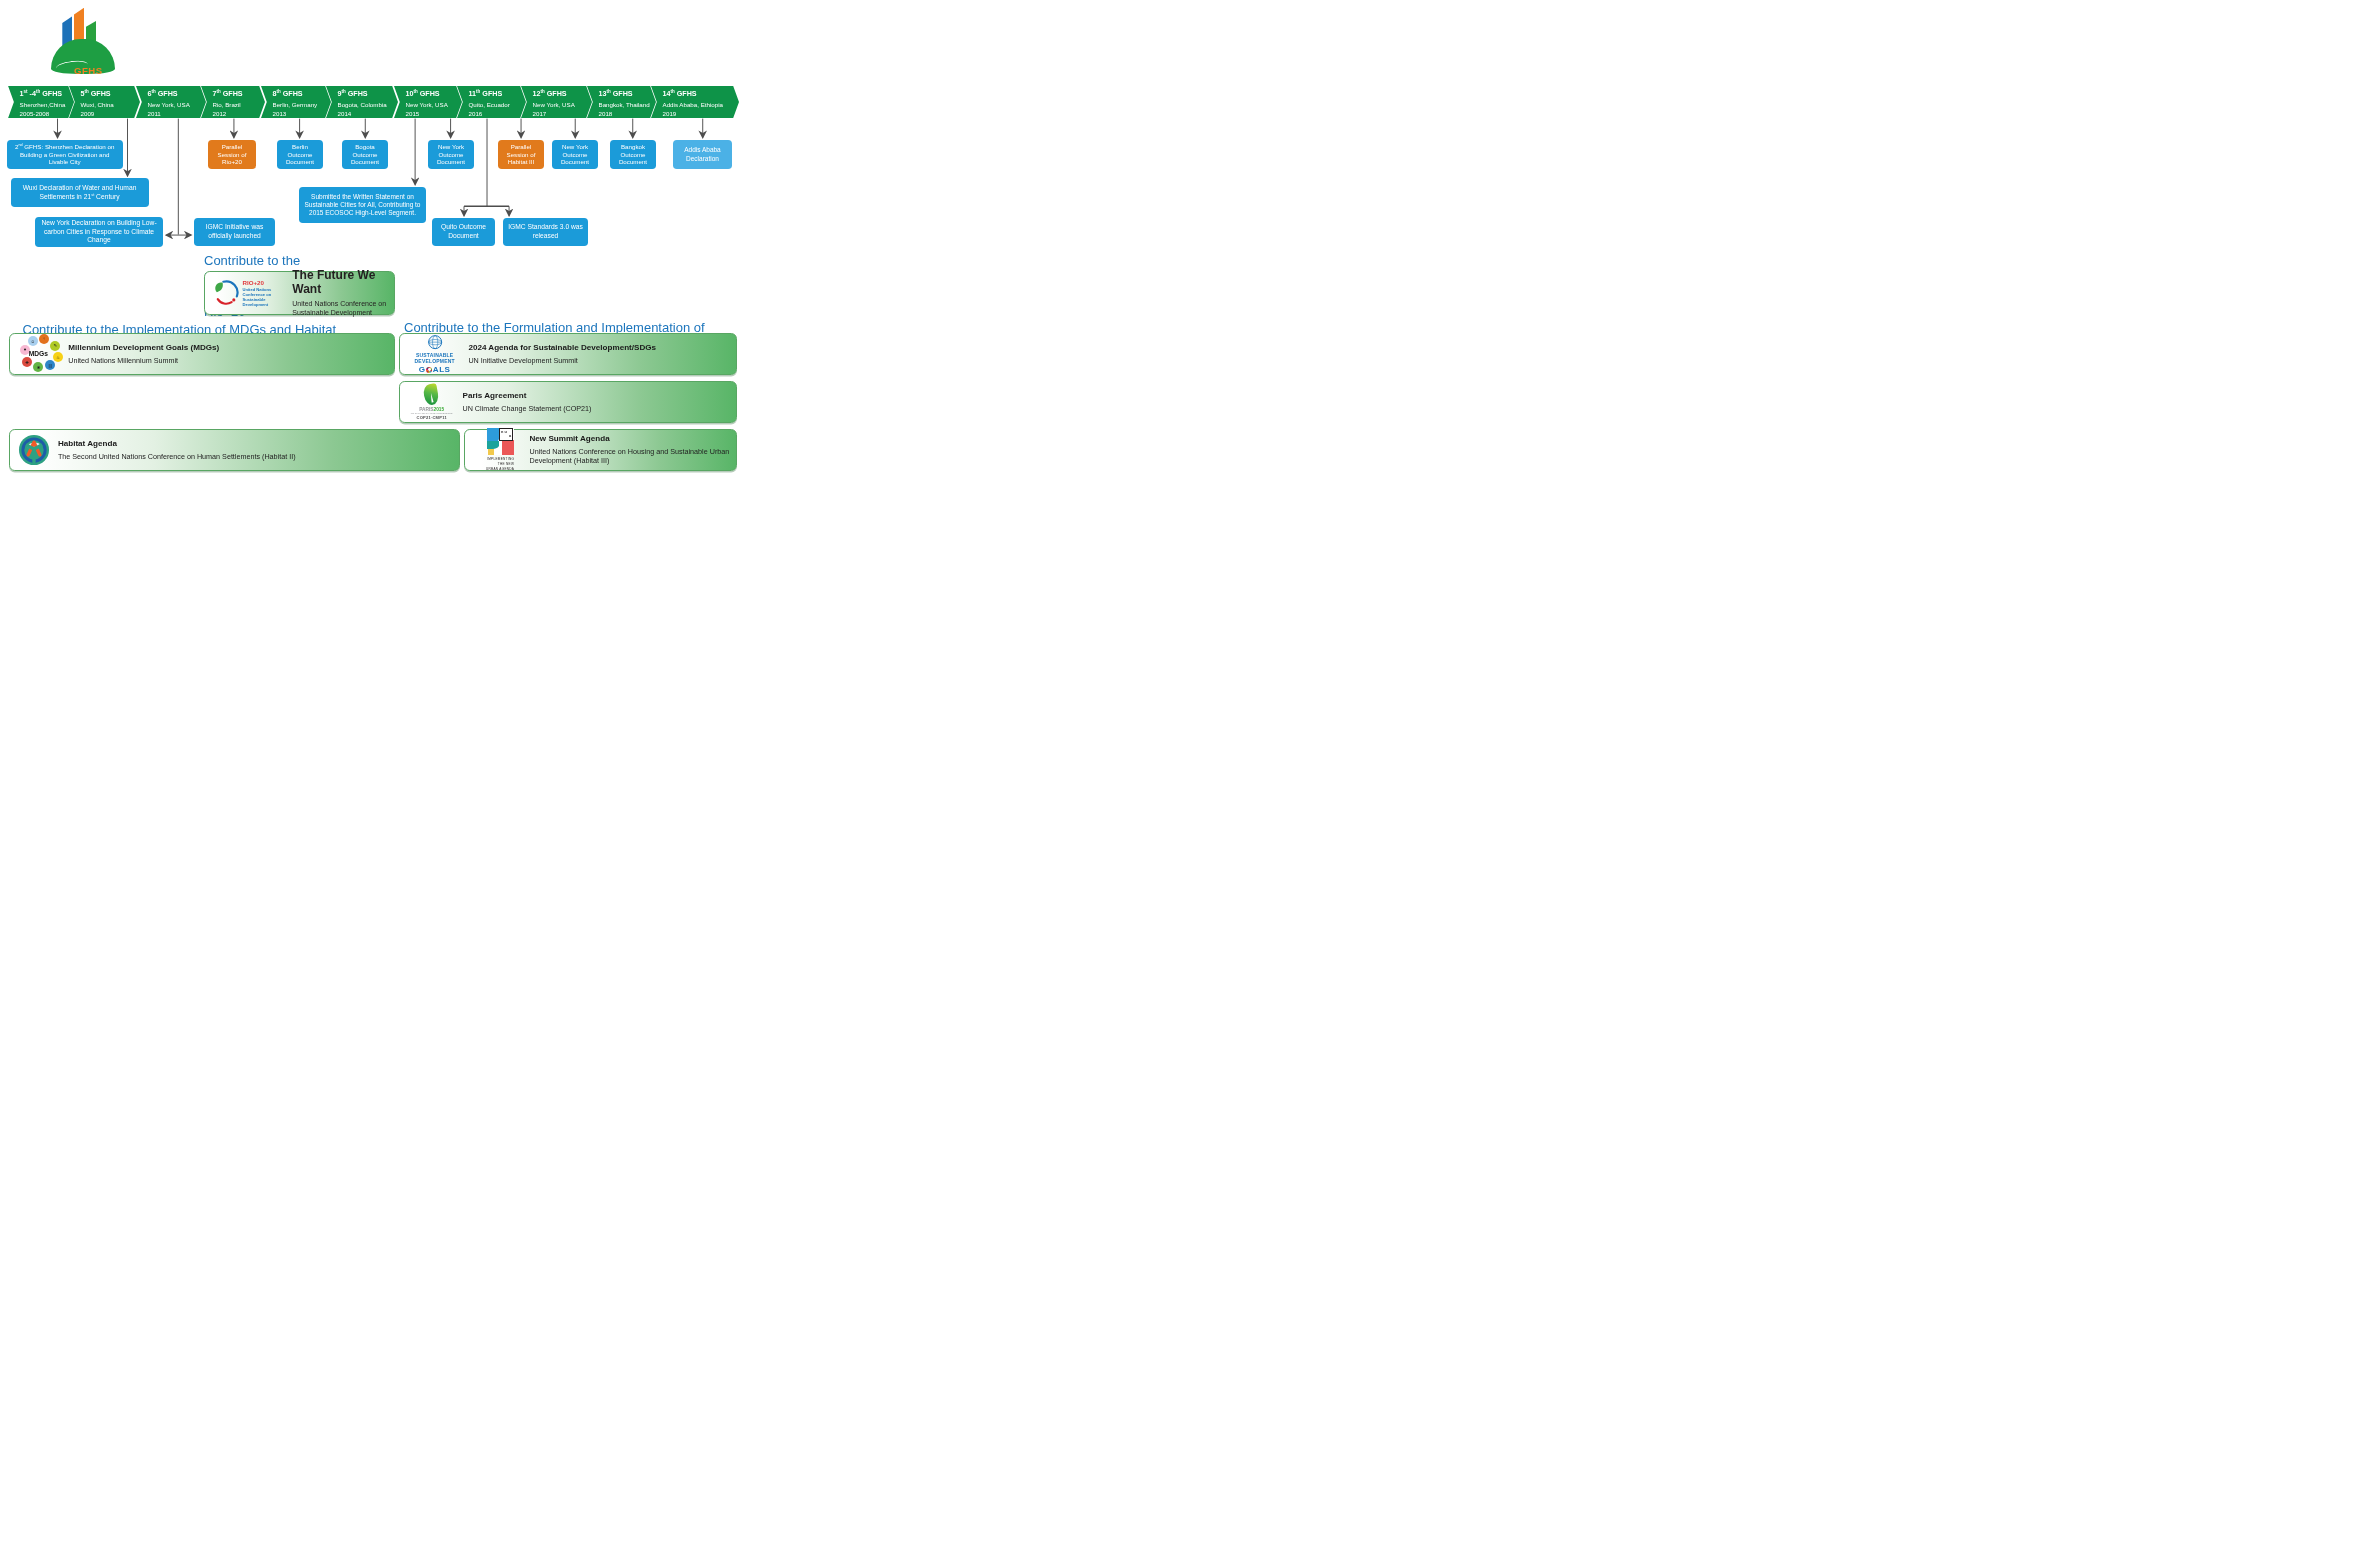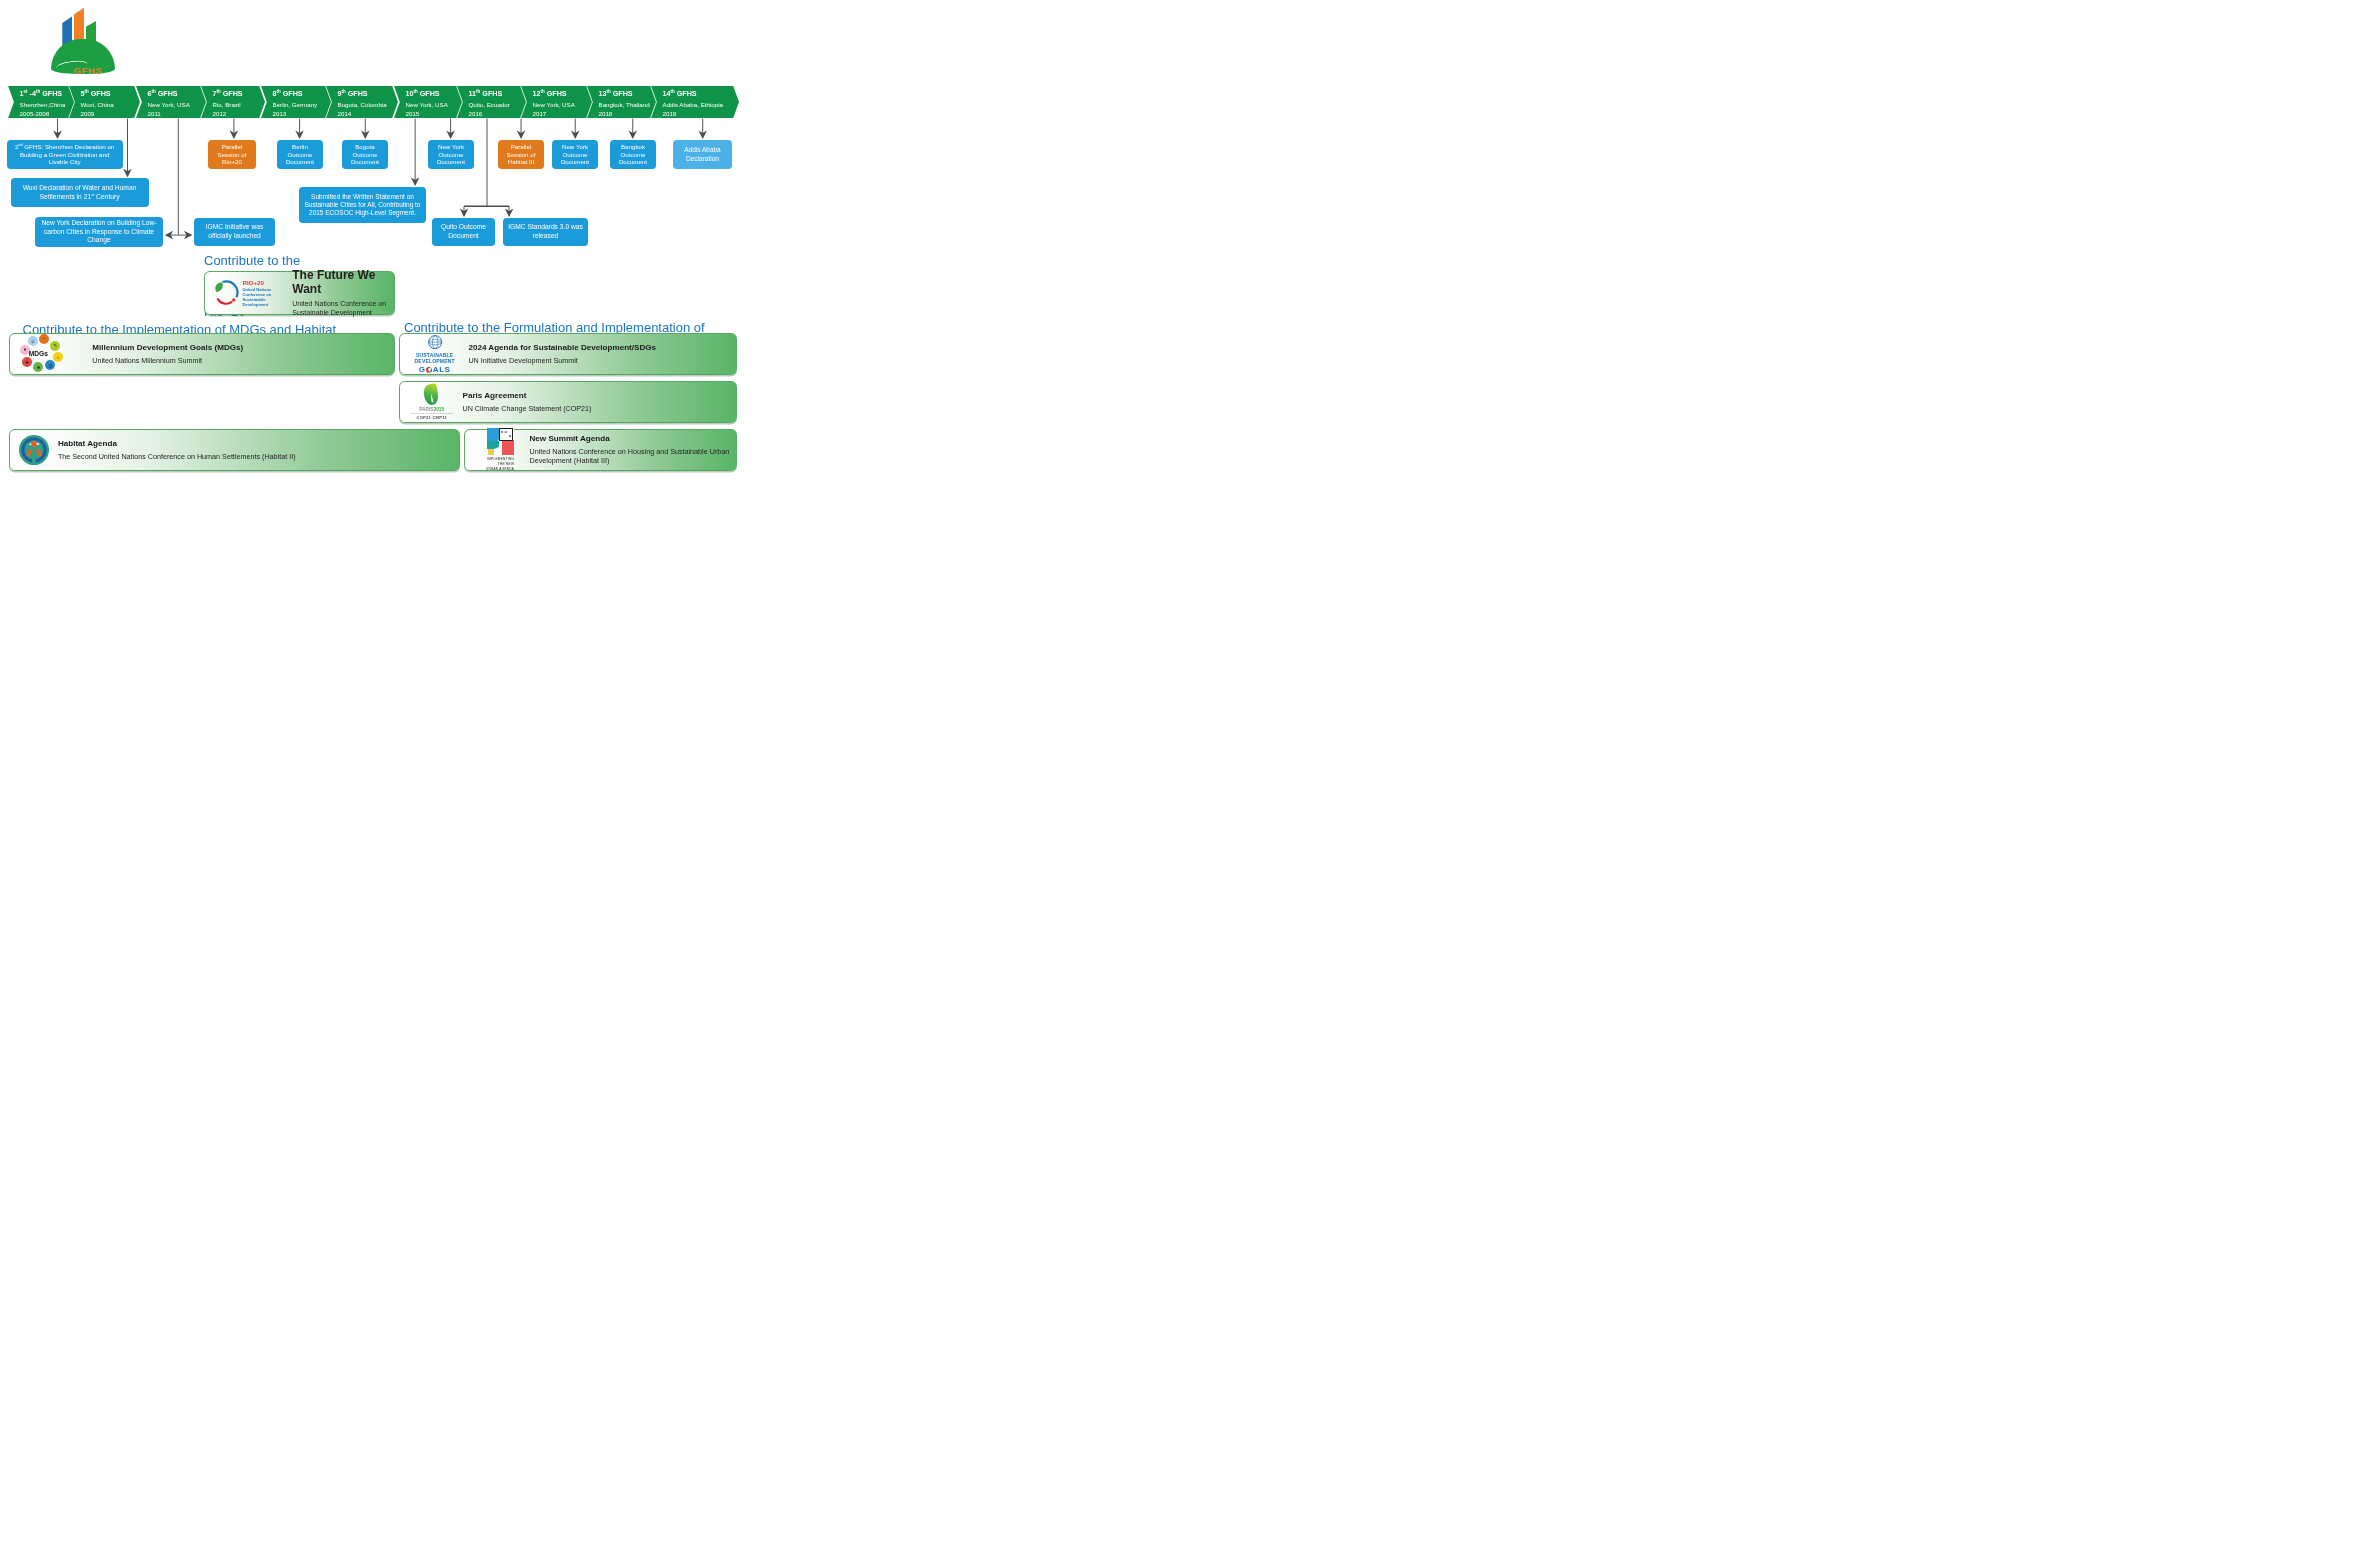--- a/index.html
+++ b/index.html
@@ -271,21 +271,21 @@
       <div class="mdg-dot" style="left:9.6px;top:0;width:10px;height:10px;background:#a8cfee">☺</div>
       <div class="mdg-dot" style="left:21px;top:-2.4px;width:10px;height:10px;background:#e2711d">♀</div>
       <div class="mdg-dot" style="left:32px;top:4.8px;width:10px;height:10px;background:#afca24">✎</div>
       <div class="mdg-dot" style="left:1.9px;top:8.6px;width:10px;height:10px;background:#f7b8d2">♥</div>
       <div class="mdg-dot" style="left:35px;top:16.3px;width:10px;height:10px;background:#f7d117">♨</div>
       <div class="mdg-dot" style="left:3.8px;top:21px;width:10px;height:10px;background:#da4a3f">✚</div>
       <div class="mdg-dot" style="left:15.3px;top:26px;width:10px;height:10px;background:#63b545">❀</div>
       <div class="mdg-dot" style="left:27px;top:24px;width:10px;height:10px;background:#2e86c8">|||</div>
       <div class="mdg-label">MDGs</div>
     </div>
-    <div class="card-text" style="margin-left:26px">
+    <div class="card-text" style="margin-left:2px">
       <div class="card-title">Millennium Development Goals (MDGs)</div>
       <div class="card-sub">United Nations Millennium Summit</div>
     </div>
   </div>
 
   <div class="card" style="left:399px;top:333px;width:338px;height:42px">
     <div class="sdg-logo">
       <svg width="16.3" height="16.3" viewBox="-20 -20 40 40">
         <circle r="16" fill="none" stroke="#1b75bc" stroke-width="2.4"></circle>
         <ellipse rx="16" ry="6.5" fill="none" stroke="#1b75bc" stroke-width="1.4"></ellipse>

